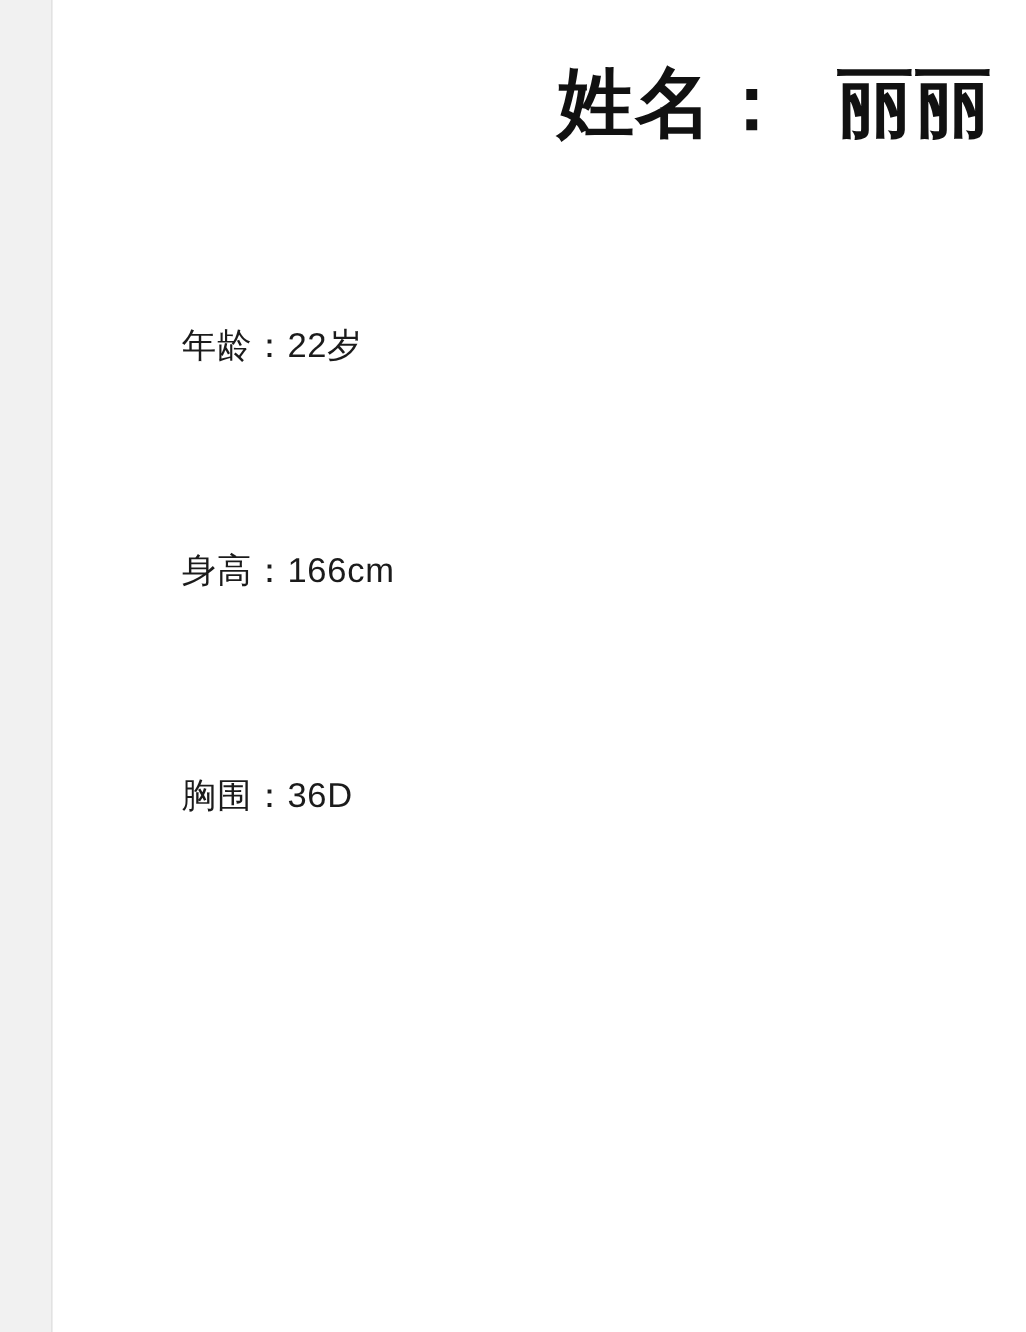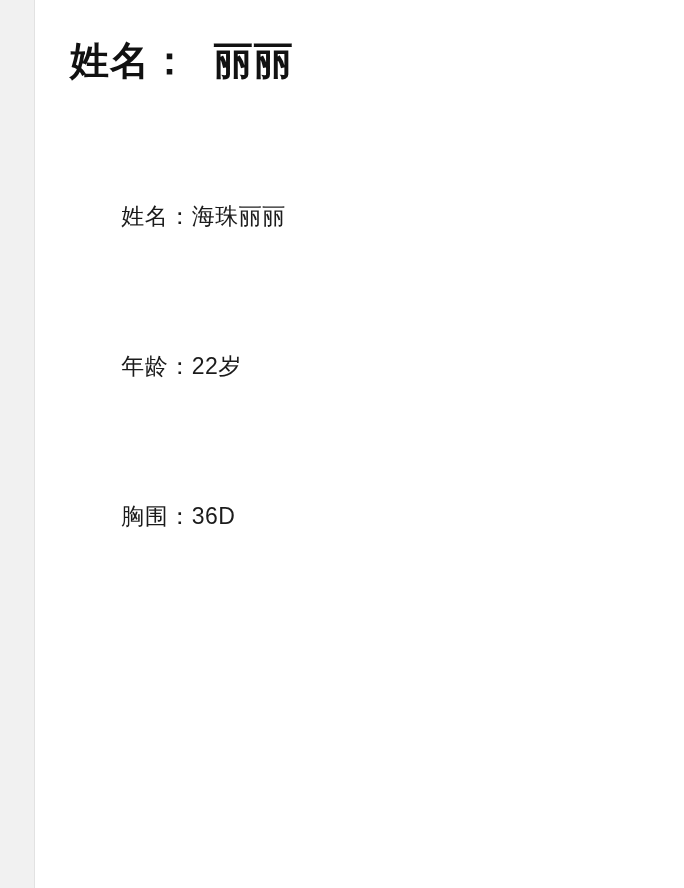--- a/index.html
+++ b/index.html
@@ -33,27 +33,28 @@
   .content {
     position: absolute;
     left: 34px;
     top: 0;
     width: 650px;
     height: 888px;
     padding: 28px 22px 0 36px;
     box-sizing: border-box;
   }
   .title {
-    font-size: 39px;
+    font-size: 51px;
     font-weight: bold;
     line-height: 1.2;
     letter-spacing: 1px;
     margin: 10px 0 0 0;
     color: #111111;
     white-space: pre;
+    text-align: right;
   }
   .fields {
     margin-top: 56px;
   }
   .field-row {
     font-size: 23px;
     line-height: 50px;
     color: #1b1b1b;
     white-space: pre;
   }
@@ -70,28 +71,28 @@
 <div class="page">
 
   <div class="left-rail"></div>
 
   <div class="content">
 
     <h1 class="title">姓名：  丽丽</h1>
 
     <div class="fields">
 
-      <div class="field-row">
-        <span class="field-label">姓名：</span><span class="field-value">海珠丽丽</span>
-      </div>
 
       <div class="field-row">
         <span class="field-label">年龄：</span><span class="field-value">22岁</span>
       </div>
 
+      <div class="field-row">
+        <span class="field-label">身高：</span><span class="field-value">166cm</span>
+      </div>
 
 
       <div class="field-row">
         <span class="field-label">胸围：</span><span class="field-value">36D</span>
       </div>
 
     </div>
 
   </div>
 </div>

